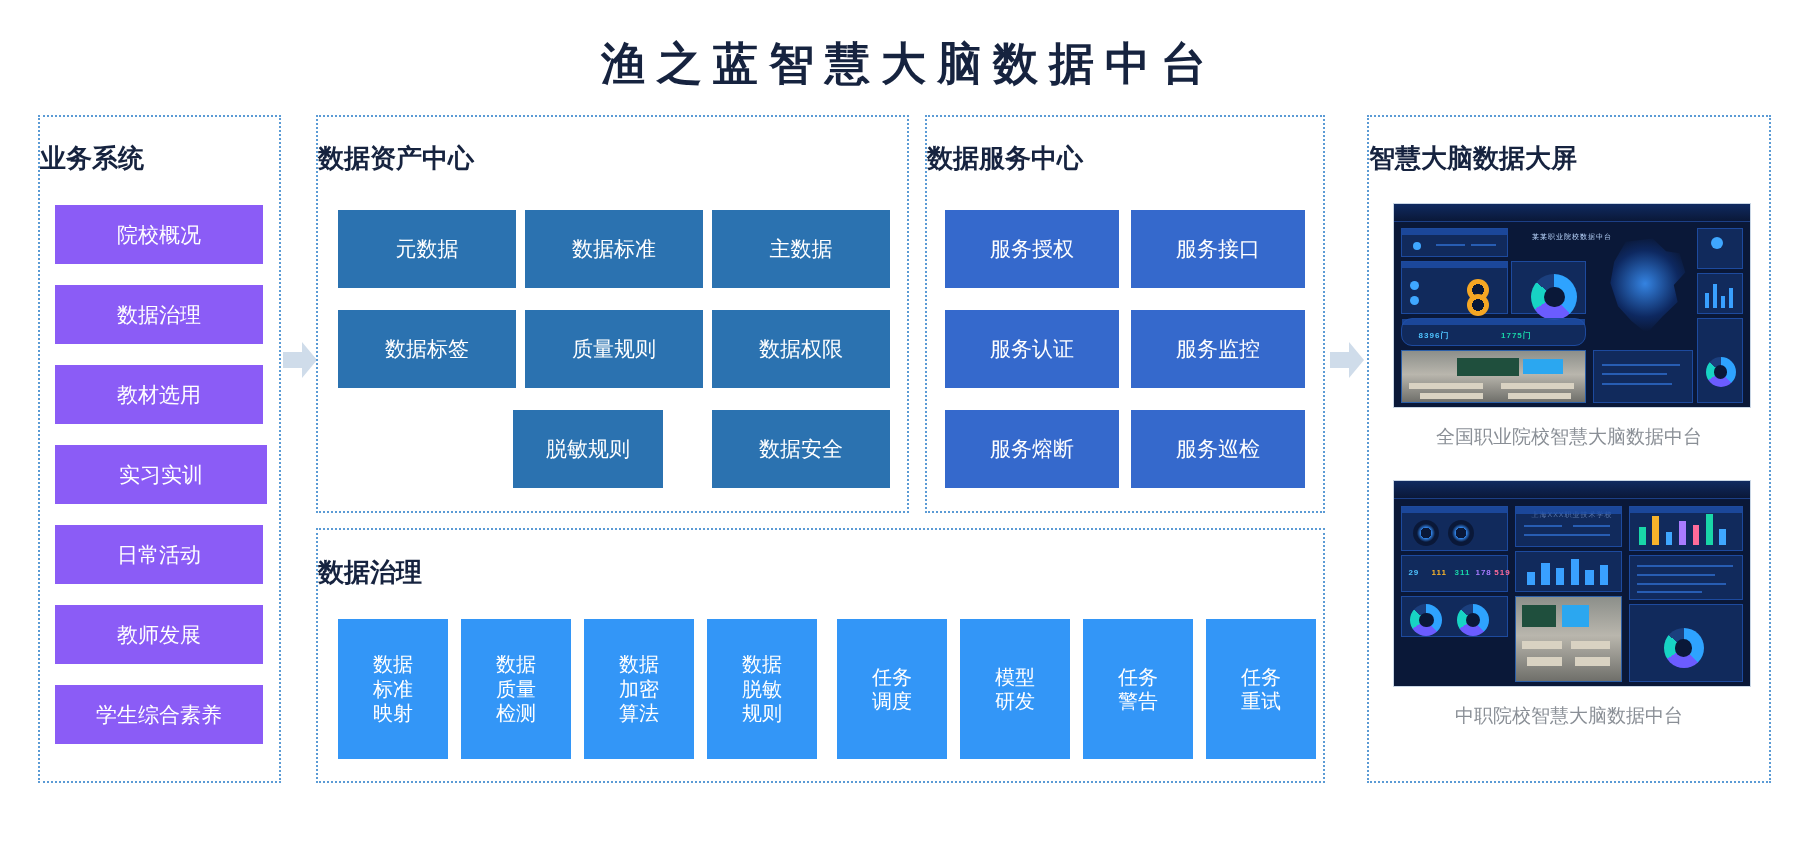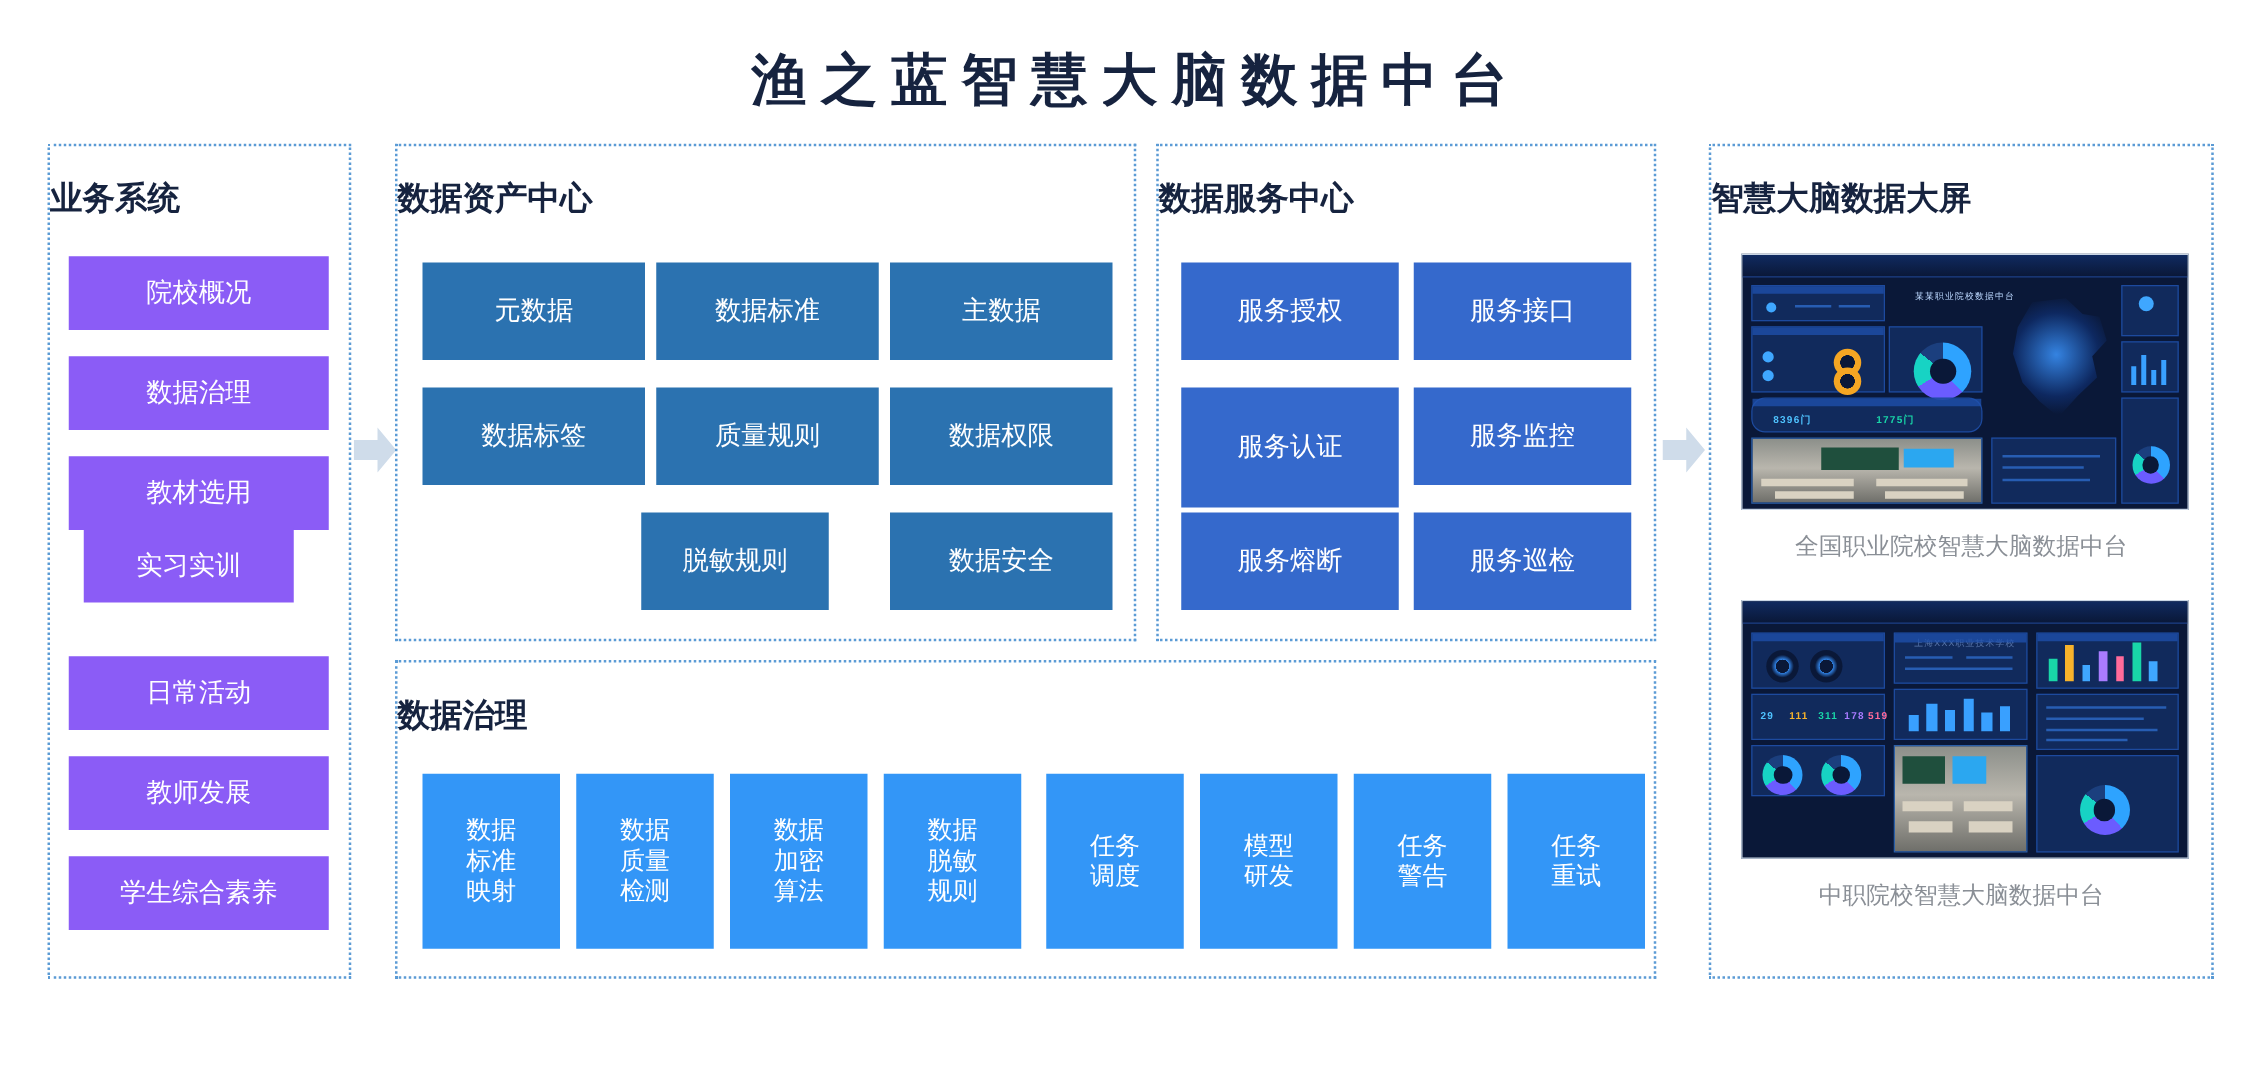--- a/index.html
+++ b/index.html
@@ -137,21 +137,21 @@
 <div id="canvas">
 
   <div class="page-title">渔之蓝智慧大脑数据中台</div>
 
   <div class="panel" style="left:38px; top:115px; width:243px; height:668px;">
     <div class="panel-title" style="top:24px;">业务系统</div>
   </div>
   <div class="box box-biz" style="left:55px; top:205px; width:208px; height:59px;">院校概况</div>
   <div class="box box-biz" style="left:55px; top:285px; width:208px; height:59px;">数据治理</div>
   <div class="box box-biz" style="left:55px; top:365px; width:208px; height:59px;">教材选用</div>
-  <div class="box box-biz" style="left:55px; top:423px; width:168px; height:59px;margin-left:12px;">实习实训</div>
+  <div class="box box-biz" style="left:55px; top:445px; width:212px; height:59px;">实习实训</div>
   <div class="box box-biz" style="left:55px; top:525px; width:208px; height:59px;">日常活动</div>
   <div class="box box-biz" style="left:55px; top:605px; width:208px; height:59px;">教师发展</div>
   <div class="box box-biz" style="left:55px; top:685px; width:208px; height:59px;">学生综合素养</div>
 
   <svg class="arrow" viewBox="0 0 34 40" style="left:283px; top:340px;">
     <polygon points="0,12 19,12 19,2 34,20 19,38 19,28 0,28" fill="#cfdcea"></polygon>
   </svg>
 
   <div class="panel" style="left:316px; top:115px; width:593px; height:398px;">
     <div class="panel-title" style="top:24px;">数据资产中心</div>
@@ -163,21 +163,21 @@
   <div class="box box-asset" style="left:525px; top:310px; width:178px; height:78px;">质量规则</div>
   <div class="box box-asset" style="left:712px; top:310px; width:178px; height:78px;">数据权限</div>
   <div class="box box-asset" style="left:513px; top:410px; width:150px; height:78px;">脱敏规则</div>
   <div class="box box-asset" style="left:712px; top:410px; width:178px; height:78px;">数据安全</div>
 
   <div class="panel" style="left:925px; top:115px; width:400px; height:398px;">
     <div class="panel-title" style="top:24px;">数据服务中心</div>
   </div>
   <div class="box box-service" style="left:1131px; top:210px; width:174px; height:78px;">服务接口</div>
   <div class="box box-service" style="left:945px; top:210px; width:174px; height:78px;">服务授权</div>
-  <div class="box box-service" style="left:945px; top:310px; width:174px; height:96px;">服务认证</div>
+  <div class="box box-service" style="left:945px; top:310px; width:174px; height:78px;">服务认证</div>
   <div class="box box-service" style="left:1131px; top:310px; width:174px; height:78px;">服务监控</div>
   <div class="box box-service" style="left:945px; top:410px; width:174px; height:78px;">服务熔断</div>
   <div class="box box-service" style="left:1131px; top:410px; width:174px; height:78px;">服务巡检</div>
 
   <svg class="arrow" viewBox="0 0 34 40" style="left:1330px; top:340px;">
     <polygon points="0,12 19,12 19,2 34,20 19,38 19,28 0,28" fill="#cfdcea"></polygon>
   </svg>
 
   <div class="panel" style="left:316px; top:528px; width:1009px; height:255px;">
     <div class="panel-title" style="top:25px;">数据治理</div>

